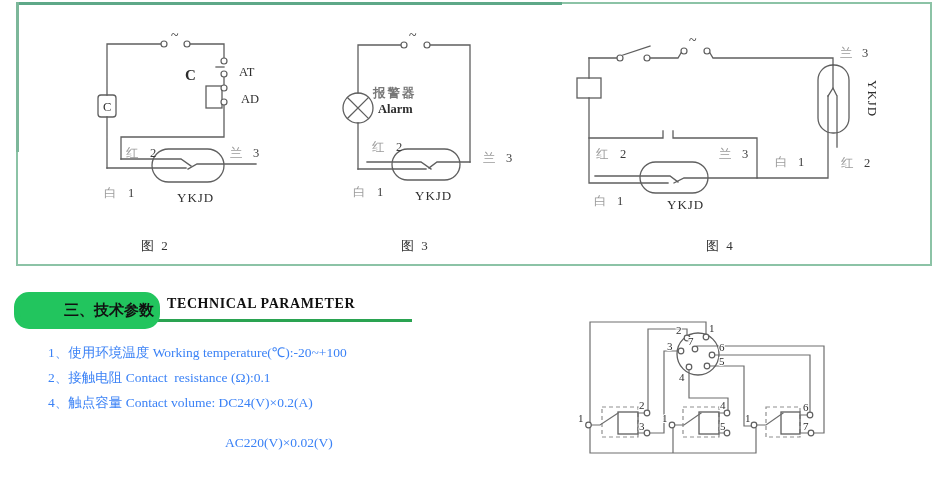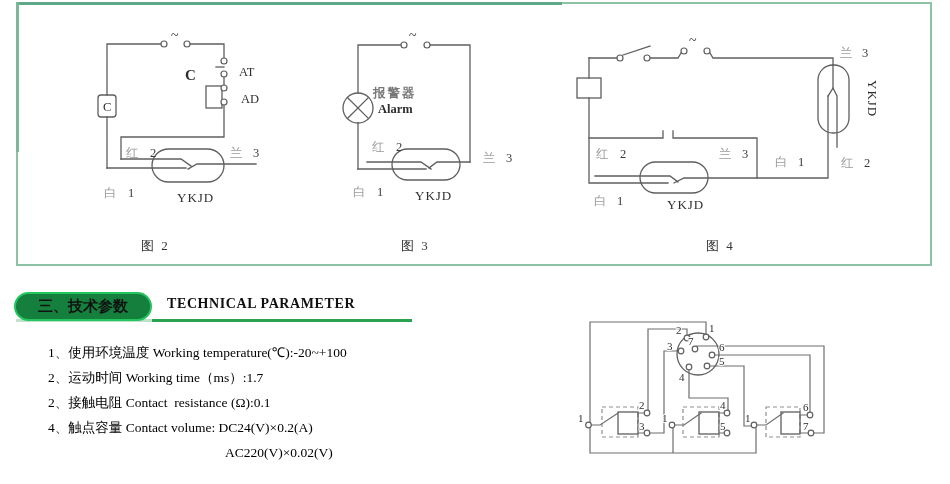--- a/index.html
+++ b/index.html
@@ -4,30 +4,30 @@
 <style>
   html,body{margin:0;padding:0;background:#fff;}
   .page{position:relative;width:950px;height:484px;background:#ffffff;overflow:hidden;
         font-family:"Liberation Serif",serif;color:#1c1c1c;}
   
   .frame{position:absolute;left:16px;top:2px;width:912px;height:260px;border:2px solid #8cc3a6;background:#fff;}
   .frame-top-dark{position:absolute;left:16px;top:2px;width:546px;height:3px;background:#5ea888;}
   .frame-left-dark{position:absolute;left:16px;top:2px;width:3px;height:150px;background:#7cb79a;}
   .figs-svg{position:absolute;left:0;top:0;width:950px;height:270px;}
   
-  .pill{position:absolute;left:14px;top:292px;width:134px;height:25px;border:2px solid #22c55e;
-        border-radius:15px;background:#15803d;text-align:center;line-height:25px;
+  .pill{position:absolute;left:14px;top:292px;width:134px;height:25px;border:6px solid #22c55e;
+        border-radius:15px;background:#22c55e;text-align:right;line-height:25px;
         font-weight:bold;font-size:15px;color:#111;z-index:3;}
   .u-light{position:absolute;left:16px;top:319px;width:136px;height:3px;background:#bfe2cb;z-index:2;}
   .u-dark{position:absolute;left:152px;top:319px;width:260px;height:3px;background:#2aa351;z-index:2;}
   .param-title{position:absolute;left:167px;top:296px;font-weight:bold;font-size:14px;
                letter-spacing:0.6px;color:#101010;}
-  .params{position:absolute;left:48px;top:340px;font-size:13.5px;color:#000000;}
+  .params{position:absolute;left:48px;top:340px;font-size:13.5px;color:#3b82f6;}
   .param-line{height:25px;line-height:25px;white-space:pre;}
-  .param-cont{padding-left:177px;}
+  .param-cont{padding-left:177px;margin-top:15px;}
   
   .conn-svg{position:absolute;left:555px;top:300px;width:390px;height:184px;}
   
   .w{fill:none;stroke:#5f5f5f;stroke-width:1.3;stroke-linecap:square;}
   .w2{fill:none;stroke:#6e6e6e;stroke-width:1.2;stroke-linecap:square;}
   .comp{fill:none;stroke:#5f5f5f;stroke-width:1.3;}
   .node{fill:#fff;stroke:#5f5f5f;stroke-width:1.2;}
   .dash{fill:none;stroke:#8f8f8f;stroke-width:1.2;stroke-dasharray:4 3;}
   svg text{font-family:"Liberation Serif",serif;fill:#2e2e2e;}
   .zh{fill:#9b9b9b;}
@@ -154,21 +154,20 @@
     </g>
   </svg>
 
   <div class="pill">三、技术参数</div>
   <div class="u-light"></div>
   <div class="u-dark"></div>
   <div class="param-title">TECHNICAL PARAMETER</div>
 
   <div class="params">
     <div class="param-line">1、使用环境温度 Working temperature(℃):-20~+100</div>
-    <div class="param-line">2、运动时间 Working time（ms）:1.7</div>
     <div class="param-line">2、接触电阻 Contact  resistance (Ω):0.1</div>
     <div class="param-line">4、触点容量 Contact volume: DC24(V)×0.2(A)</div>
     <div class="param-line param-cont">AC220(V)×0.02(V)</div>
   </div>
 
   <svg class="conn-svg" viewBox="555 300 390 184">
     <g>
       <path class="w2" d="M706,334 V322 H590 V453 H756 V428 M673,453 V428"></path>
       <path class="w2" d="M687,335 V329 H648 V410"></path>
       <path class="w2" d="M678,351 H664 V433 H650"></path>

